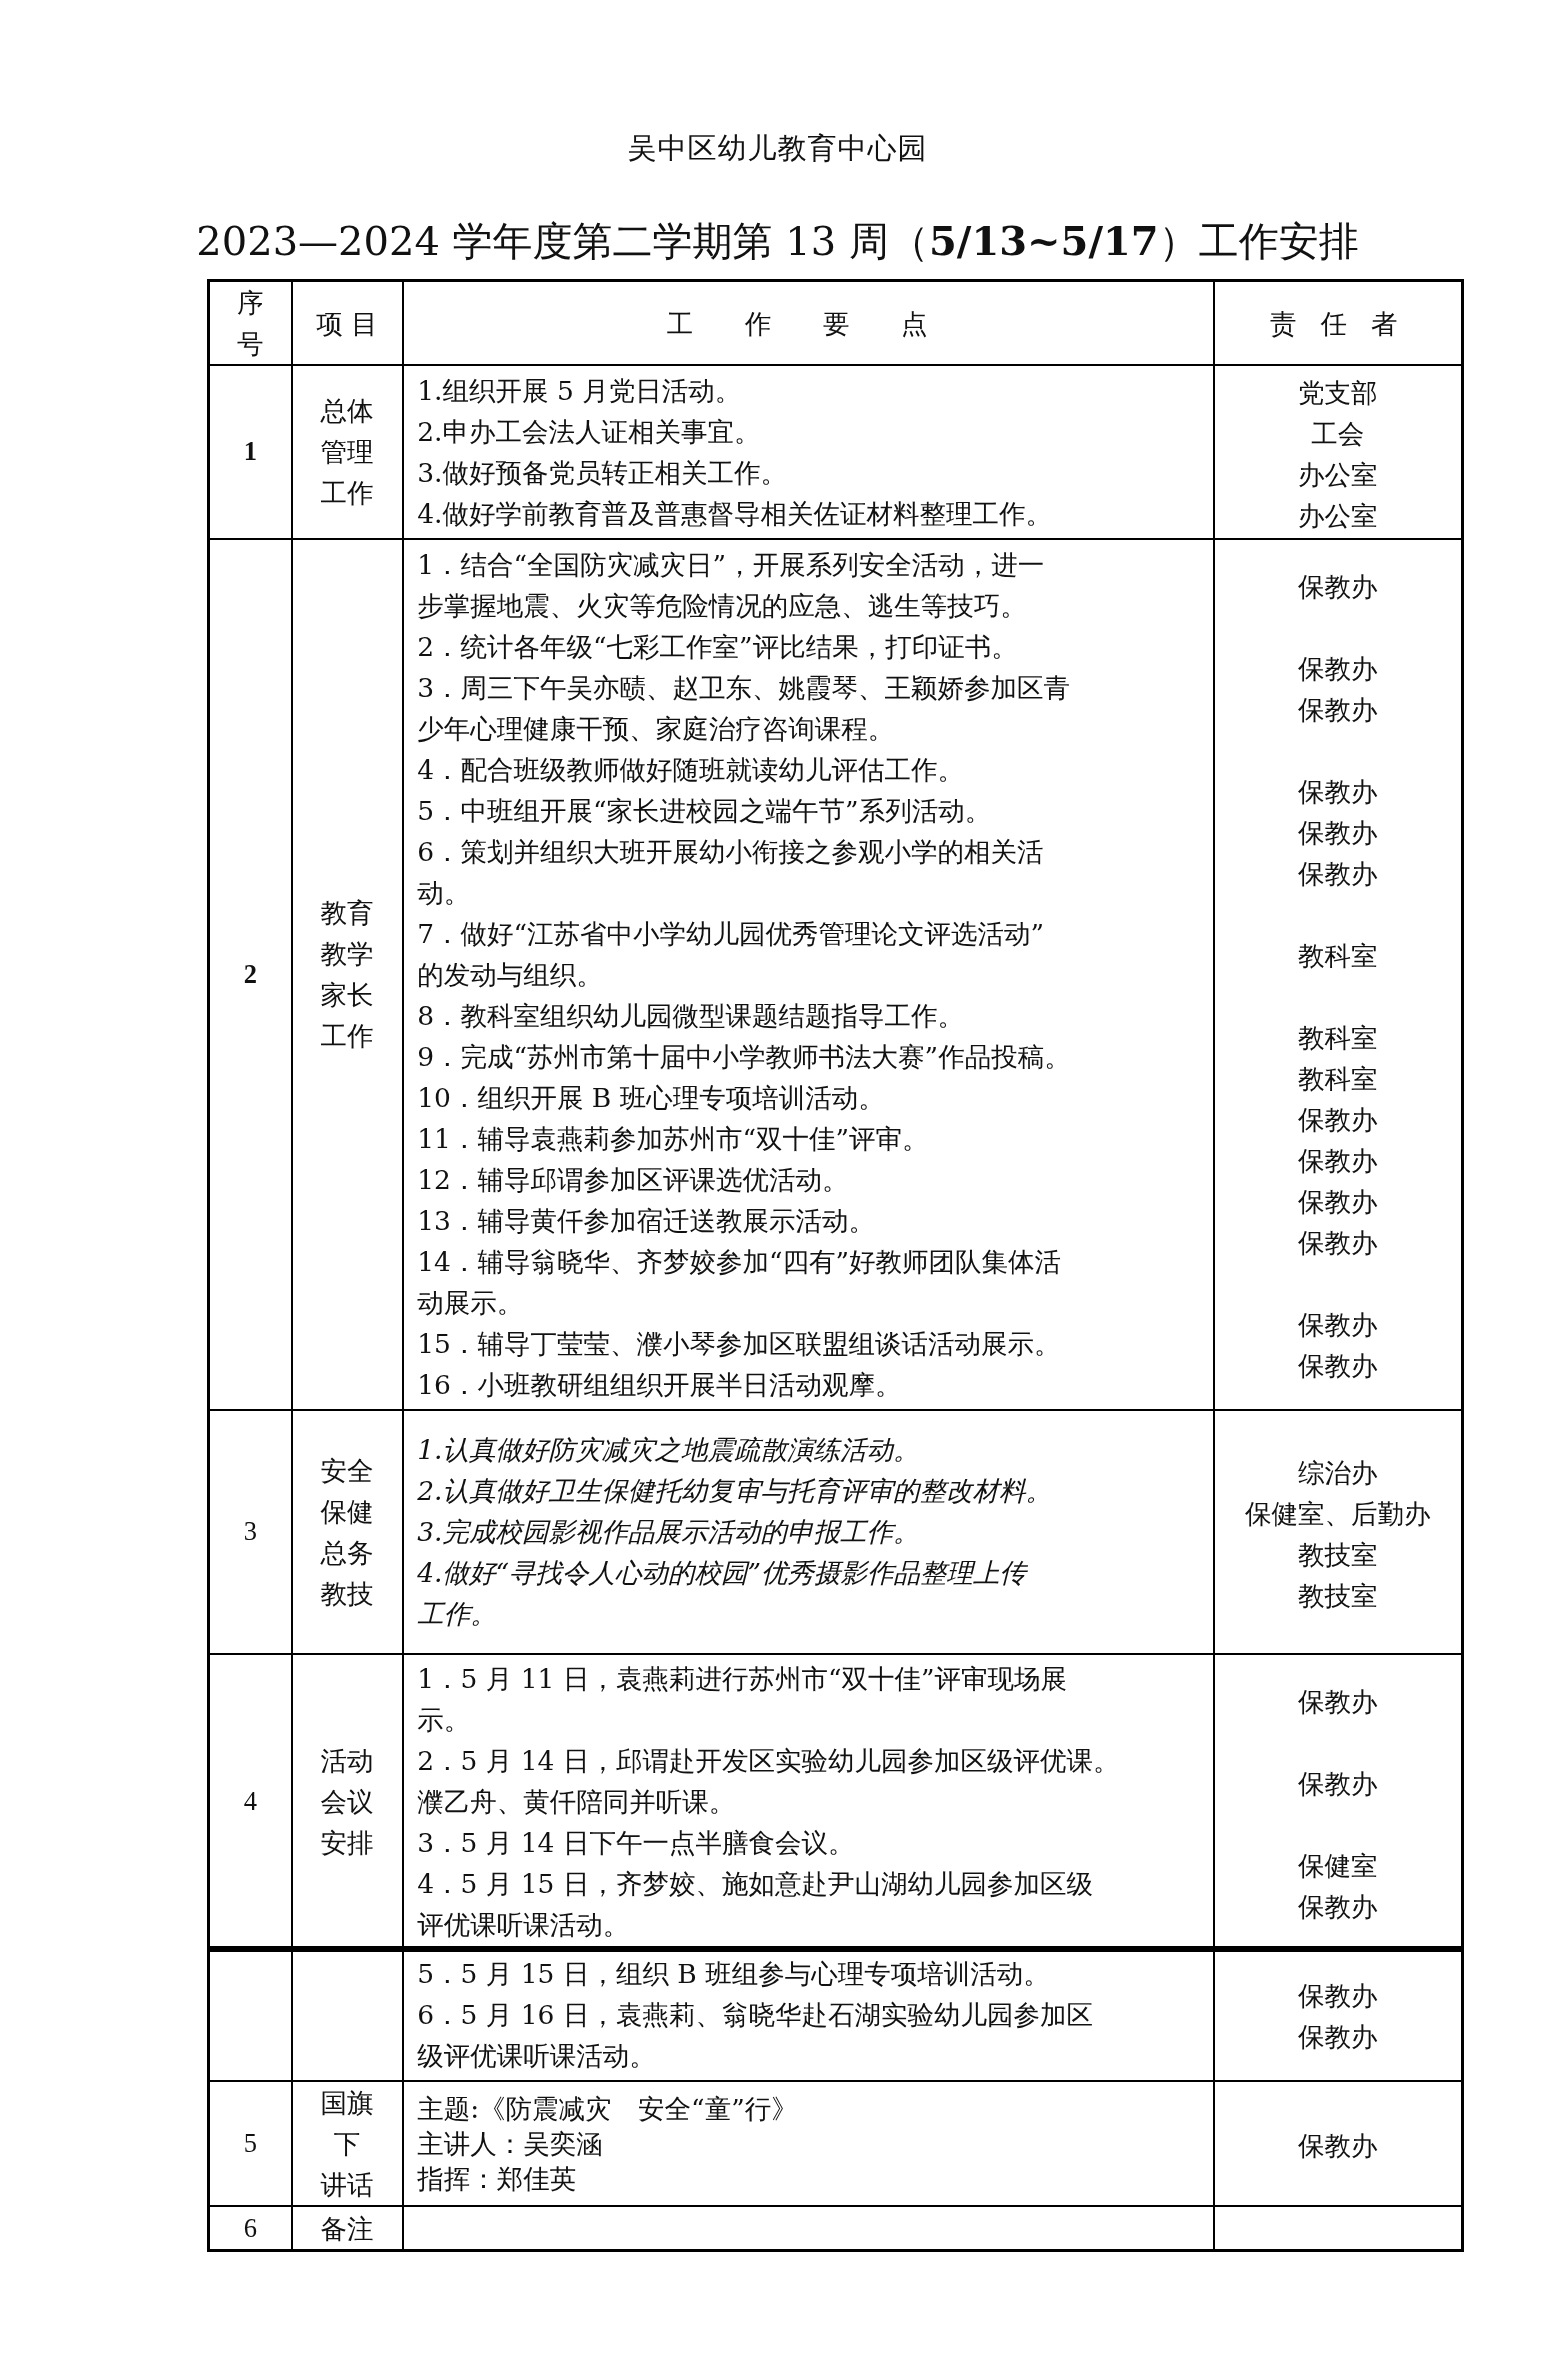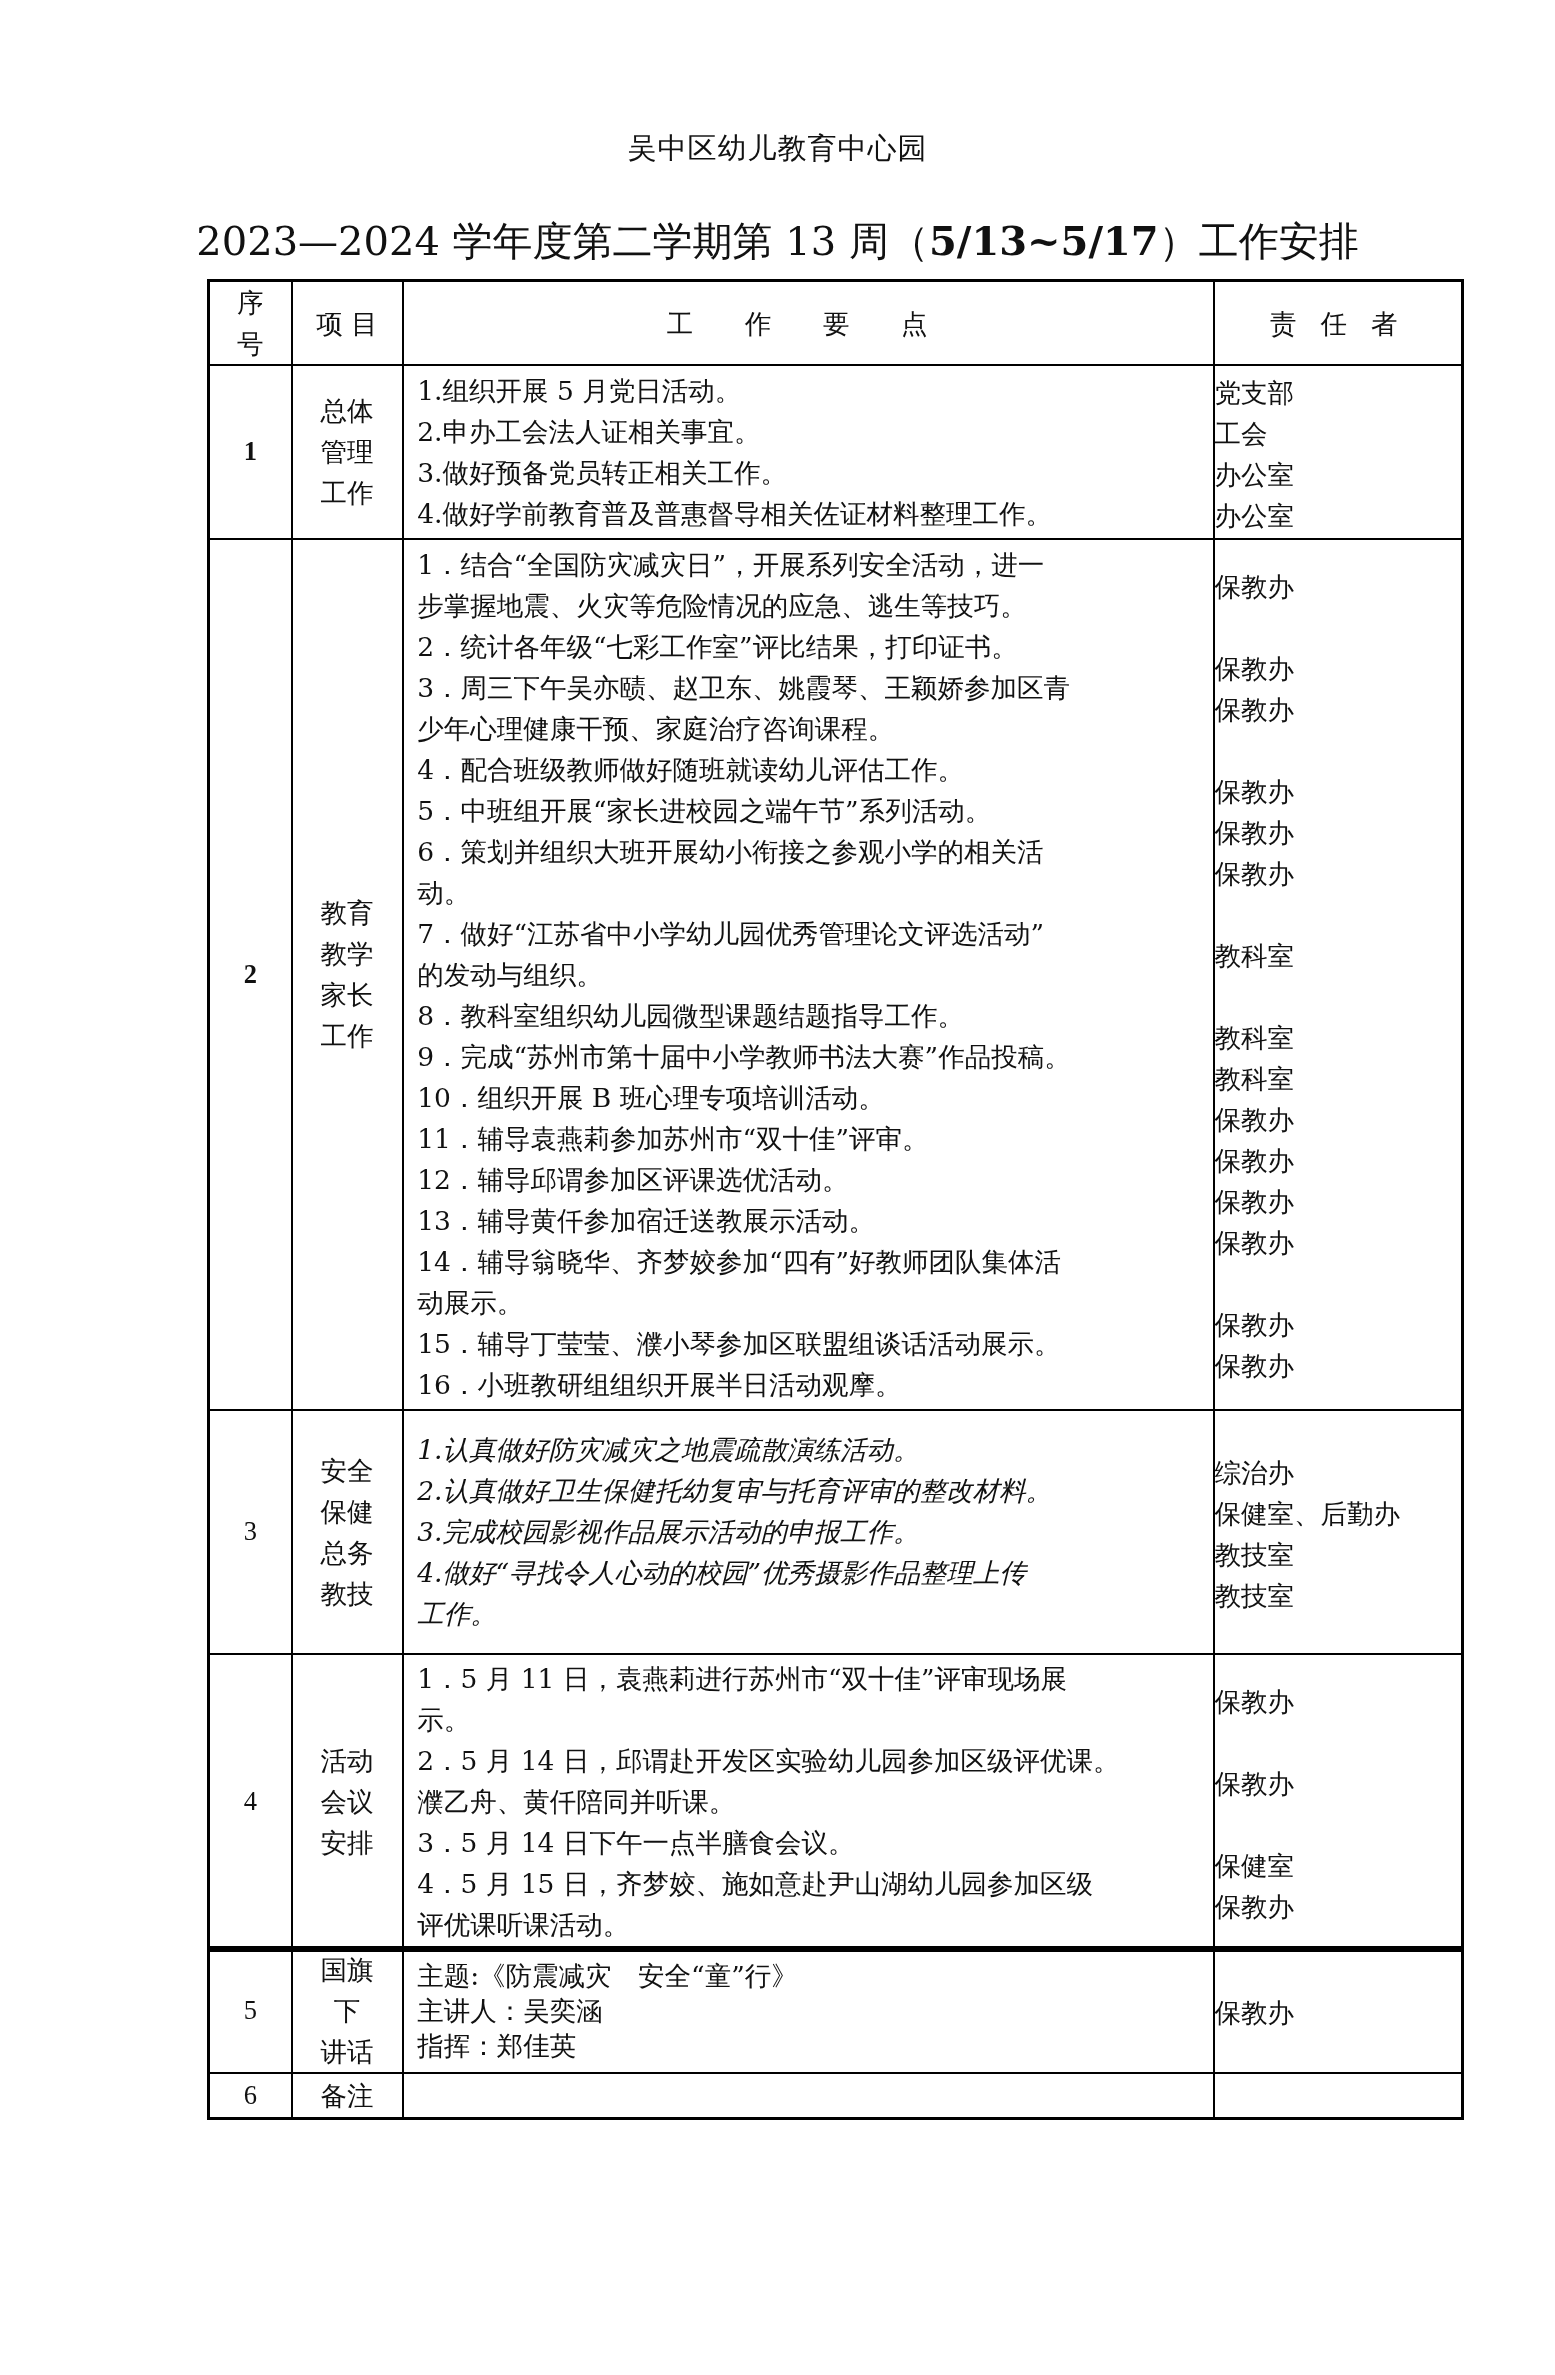--- a/index.html
+++ b/index.html
@@ -29,21 +29,21 @@
     }
     col.c-no { width: 83px; }
     col.c-item { width: 111px; }
     col.c-points { width: 811px; }
     col.c-owner { width: 249px; }
 
     td.no { text-align: center; font-family: "Liberation Serif", serif; font-size: 29px; }
     td.no.bold { font-weight: bold; }
     td.item { text-align: center; font-size: 28px; line-height: 39px; }
     td.points { padding: 3.9px 9.8px 3.9px 13.7px !important; vertical-align: top; }
-    td.owner { text-align: left; vertical-align: top; padding-top: 3.9px !important; }
+    td.owner { text-align: center; vertical-align: top; padding-top: 3.9px !important; }
     td.hdr { text-align: center; font-size: 28px; line-height: 39px; }
     .line { display: block; white-space: nowrap; }
     .blank { display: block; height: 41px; }
     .hdr-spaced { letter-spacing: 21.6px; }
     .owner-spaced { letter-spacing: 7.8px; }
   </style>
 </head>
 <body>
 
 <div class="title1">吴中区幼儿教育中心园</div>
@@ -197,20 +197,33 @@
 
 <table class="sched" style="top:1946px;">
   <colgroup>
       <col class="c-no">
       <col class="c-item">
       <col class="c-points">
       <col class="c-owner">
     </colgroup>
 
   <tbody>
+      <tr style="height:123px;">
+    <td class="no"></td>
+    <td class="item"></td>
+    <td class="points">
+      <span class="line">5．5 月 15 日，组织 B 班组参与心理专项培训活动。</span>
+      <span class="line">6．5 月 16 日，袁燕莉、翁晓华赴石湖实验幼儿园参加区</span>
+      <span class="line">级评优课听课活动。</span>
+    </td>
+    <td class="owner">
+      <span class="line">保教办</span>
+      <span class="line">保教办</span>
+    </td>
+  </tr>
 
   <tr style="height:123px;">
     <td class="no">5</td>
     <td class="item">
       <span class="line">国旗</span>
       <span class="line">下</span>
       <span class="line">讲话</span>
     </td>
     <td class="points" style="vertical-align:middle; line-height:35px;">
       <span class="line">主题:《防震减灾　安全“童”行》</span>

